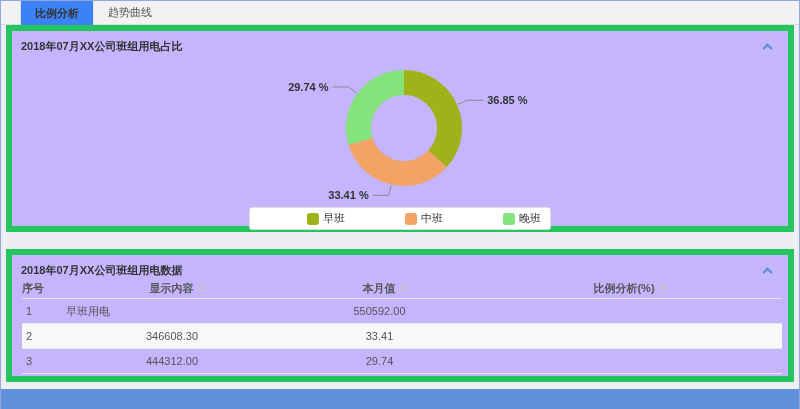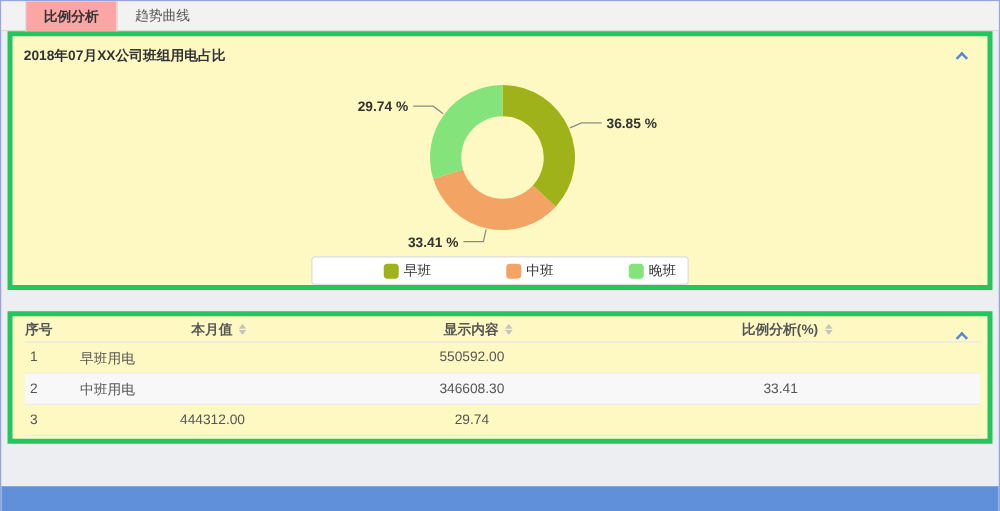--- a/index.html
+++ b/index.html
@@ -5,25 +5,25 @@
   * { margin:0; padding:0; box-sizing:border-box; }
   body { font-family:"Liberation Sans","DejaVu Sans",sans-serif; background:#fff; }
   .frame { width:800px; height:409px; position:relative; overflow:hidden;
            background:#edeef2; border-top:1px solid #93a6e0;
            border-left:1px solid #93a6e0; border-right:1px solid #93a6e0; }
   
   .tabbar { height:24px; background:#f2f2f2; border-bottom:1px solid #dadada;
             display:flex; align-items:stretch; padding-left:19px; }
   .tab { padding:0 14px; font-size:11px; color:#555; display:flex; align-items:center;
          cursor:pointer; position:relative; }
-  .tab.active { background:#fca5a5; color:#333; font-weight:bold;
+  .tab.active { background:#3b82f6; color:#333; font-weight:bold;
                 border-left:1px solid #e2e2e2; border-right:1px solid #e2e2e2;
                 margin-bottom:-1px; z-index:2; }
   
-  .panel { margin:0 5px; background:#fef9c3; border:4px solid #22c55e; position:relative; }
+  .panel { margin:0 5px; background:#c4b5fd; border:6px solid #22c55e; position:relative; }
   .panel-title { font-size:11px; font-weight:bold; color:#333; padding:8px 0 0 9px; }
   .chevron-btn { position:absolute; right:14px; top:7px; width:14px; height:14px;
                  cursor:pointer; display:flex; align-items:center; justify-content:center; }
   .chevron-up { width:7px; height:7px; border-top:2px solid #5b87d2;
                 border-left:2px solid #5b87d2; transform:rotate(45deg) translate(2px,2px); }
   .p1 { height:207px; }
   .chart-svg { position:absolute; left:0; top:0; }
   .legend { position:absolute; top:176px; left:50%; transform:translateX(-50%);
             display:flex; gap:12px; align-items:center; border:1px solid #ddd;
             border-radius:3px; background:#fff; padding:3px 9px; }
@@ -83,37 +83,38 @@
           <span>中班</span>
         </span>
         <span class="legend-item">
           <span class="legend-swatch" style="background: rgb(132, 227, 122);"></span>
           <span>晚班</span>
         </span>
       </div>
   </div>
 
   <div class="panel p2">
+    <div class="panel-title">2018年07月XX公司班组用电数据</div>
     <div class="chevron-btn">
       <span class="chevron-up"></span>
     </div>
     <div class="table">
       <div class="tr thead">
         <div class="th">
           <span>序号</span>
         </div>
         <div class="th th-c">
-          <span>本月值</span>
+          <span>显示内容</span>
           <span class="sort-icon">
               <i class="up"></i>
               <i class="down"></i>
             </span>
         </div>
         <div class="th th-c">
-          <span>显示内容</span>
+          <span>本月值</span>
           <span class="sort-icon">
               <i class="up"></i>
               <i class="down"></i>
             </span>
         </div>
         <div class="th th-c">
           <span>比例分析(%)</span>
           <span class="sort-icon">
               <i class="up"></i>
               <i class="down"></i>
@@ -122,21 +123,20 @@
       </div>
       <div id="table-body">
   <div class="tr row">
     <div class="cell-l">1</div>
     <div class="cell-l">早班用电</div>
     <div class="cell-r">550592.00</div>
   </div>
 
   <div class="tr row">
     <div class="cell-l">2</div>
-    <div class="cell-l">中班用电</div>
     <div class="cell-r">346608.30</div>
     <div class="cell-r">33.41</div>
   </div>
 
   <div class="tr row">
     <div class="cell-l">3</div>
     <div class="cell-r">444312.00</div>
     <div class="cell-r">29.74</div>
   </div>
 </div>

